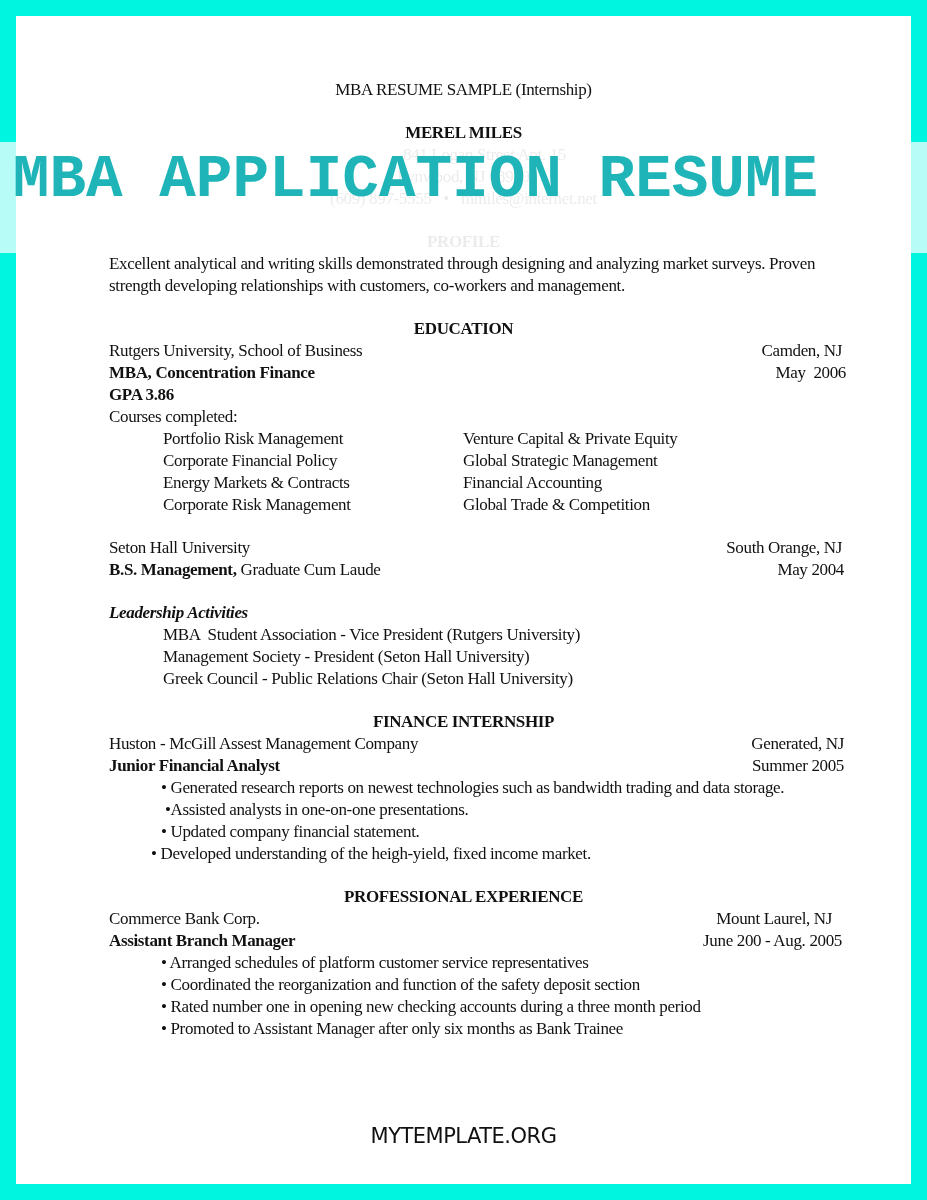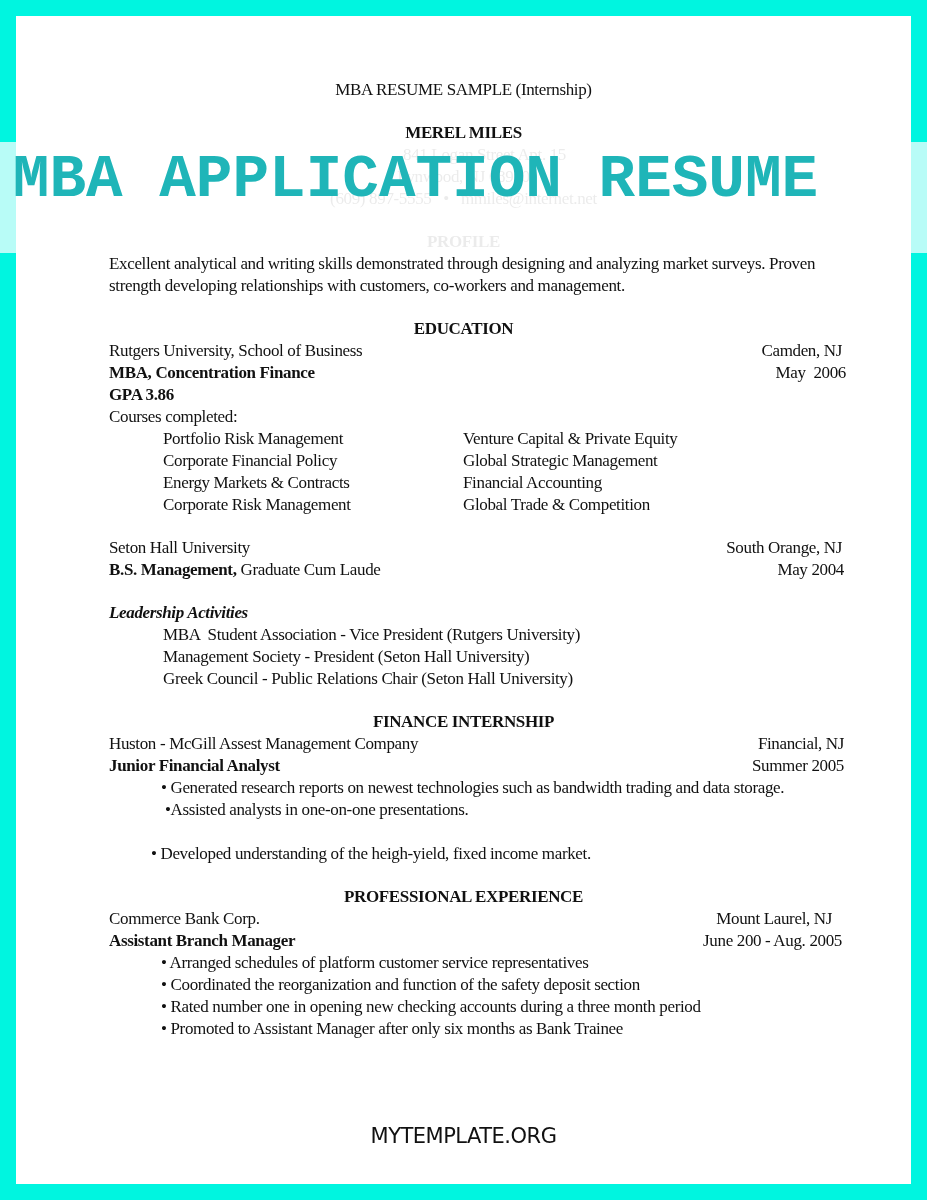--- a/index.html
+++ b/index.html
@@ -81,25 +81,26 @@
     <div class="abs t" style="left:93px; top:543px; white-space:pre;"><span class="b">B.S. Management,</span><span> Graduate Cum Laude</span></div>
     <div class="abs t right" style="right:67px; top:543px;">May 2004</div>
 
     <div class="abs t b i" style="left:93px; top:586px;">Leadership Activities</div>
     <div class="abs t" style="left:147px; top:608px; white-space:pre;">MBA  Student Association - Vice President (Rutgers University)</div>
     <div class="abs t" style="left:147px; top:630px;">Management Society - President (Seton Hall University)</div>
     <div class="abs t" style="left:147px; top:652px;">Greek Council - Public Relations Chair (Seton Hall University)</div>
 
     <div class="abs t" style="left:93px; top:717px;">Huston - McGill Assest Management Company</div>
     <div class="abs t center b" style="top:695px;">FINANCE INTERNSHIP</div>
-    <div class="abs t right" style="right:67px; top:717px;">Financial, NJ</div>
+    <div class="abs t right" style="right:67px; top:717px;">Generated, NJ</div>
     <div class="abs t b" style="left:93px; top:739px;">Junior Financial Analyst</div>
     <div class="abs t right" style="right:67px; top:739px;">Summer 2005</div>
     <div class="abs t" style="left:145px; top:783px; white-space:pre;"> •Assisted analysts in one-on-one presentations.</div>
     <div class="abs t" style="left:145px; top:761px; white-space:pre;">• Generated research reports on newest technologies such as bandwidth trading and data storage.</div>
+    <div class="abs t" style="left:145px; top:805px; white-space:pre;">• Updated company financial statement.</div>
     <div class="abs t" style="left:135px; top:827px; white-space:pre;">• Developed understanding of the heigh-yield, fixed income market.</div>
 
     <div class="abs t center b" style="top:870px;">PROFESSIONAL EXPERIENCE</div>
     <div class="abs t" style="left:93px; top:892px;text-align:center;">Commerce Bank Corp.</div>
     <div class="abs t right" style="right:79px; top:892px;">Mount Laurel, NJ</div>
     <div class="abs t b" style="left:93px; top:914px;">Assistant Branch Manager</div>
     <div class="abs t right" style="right:69px; top:914px;">June 200 - Aug. 2005</div>
     <div class="abs t" style="left:145px; top:936px; white-space:pre;">• Arranged schedules of platform customer service representatives</div>
     <div class="abs t" style="left:145px; top:958px; white-space:pre;">• Coordinated the reorganization and function of the safety deposit section</div>
     <div class="abs t" style="left:145px; top:980px; white-space:pre;">• Rated number one in opening new checking accounts during a three month period</div>

